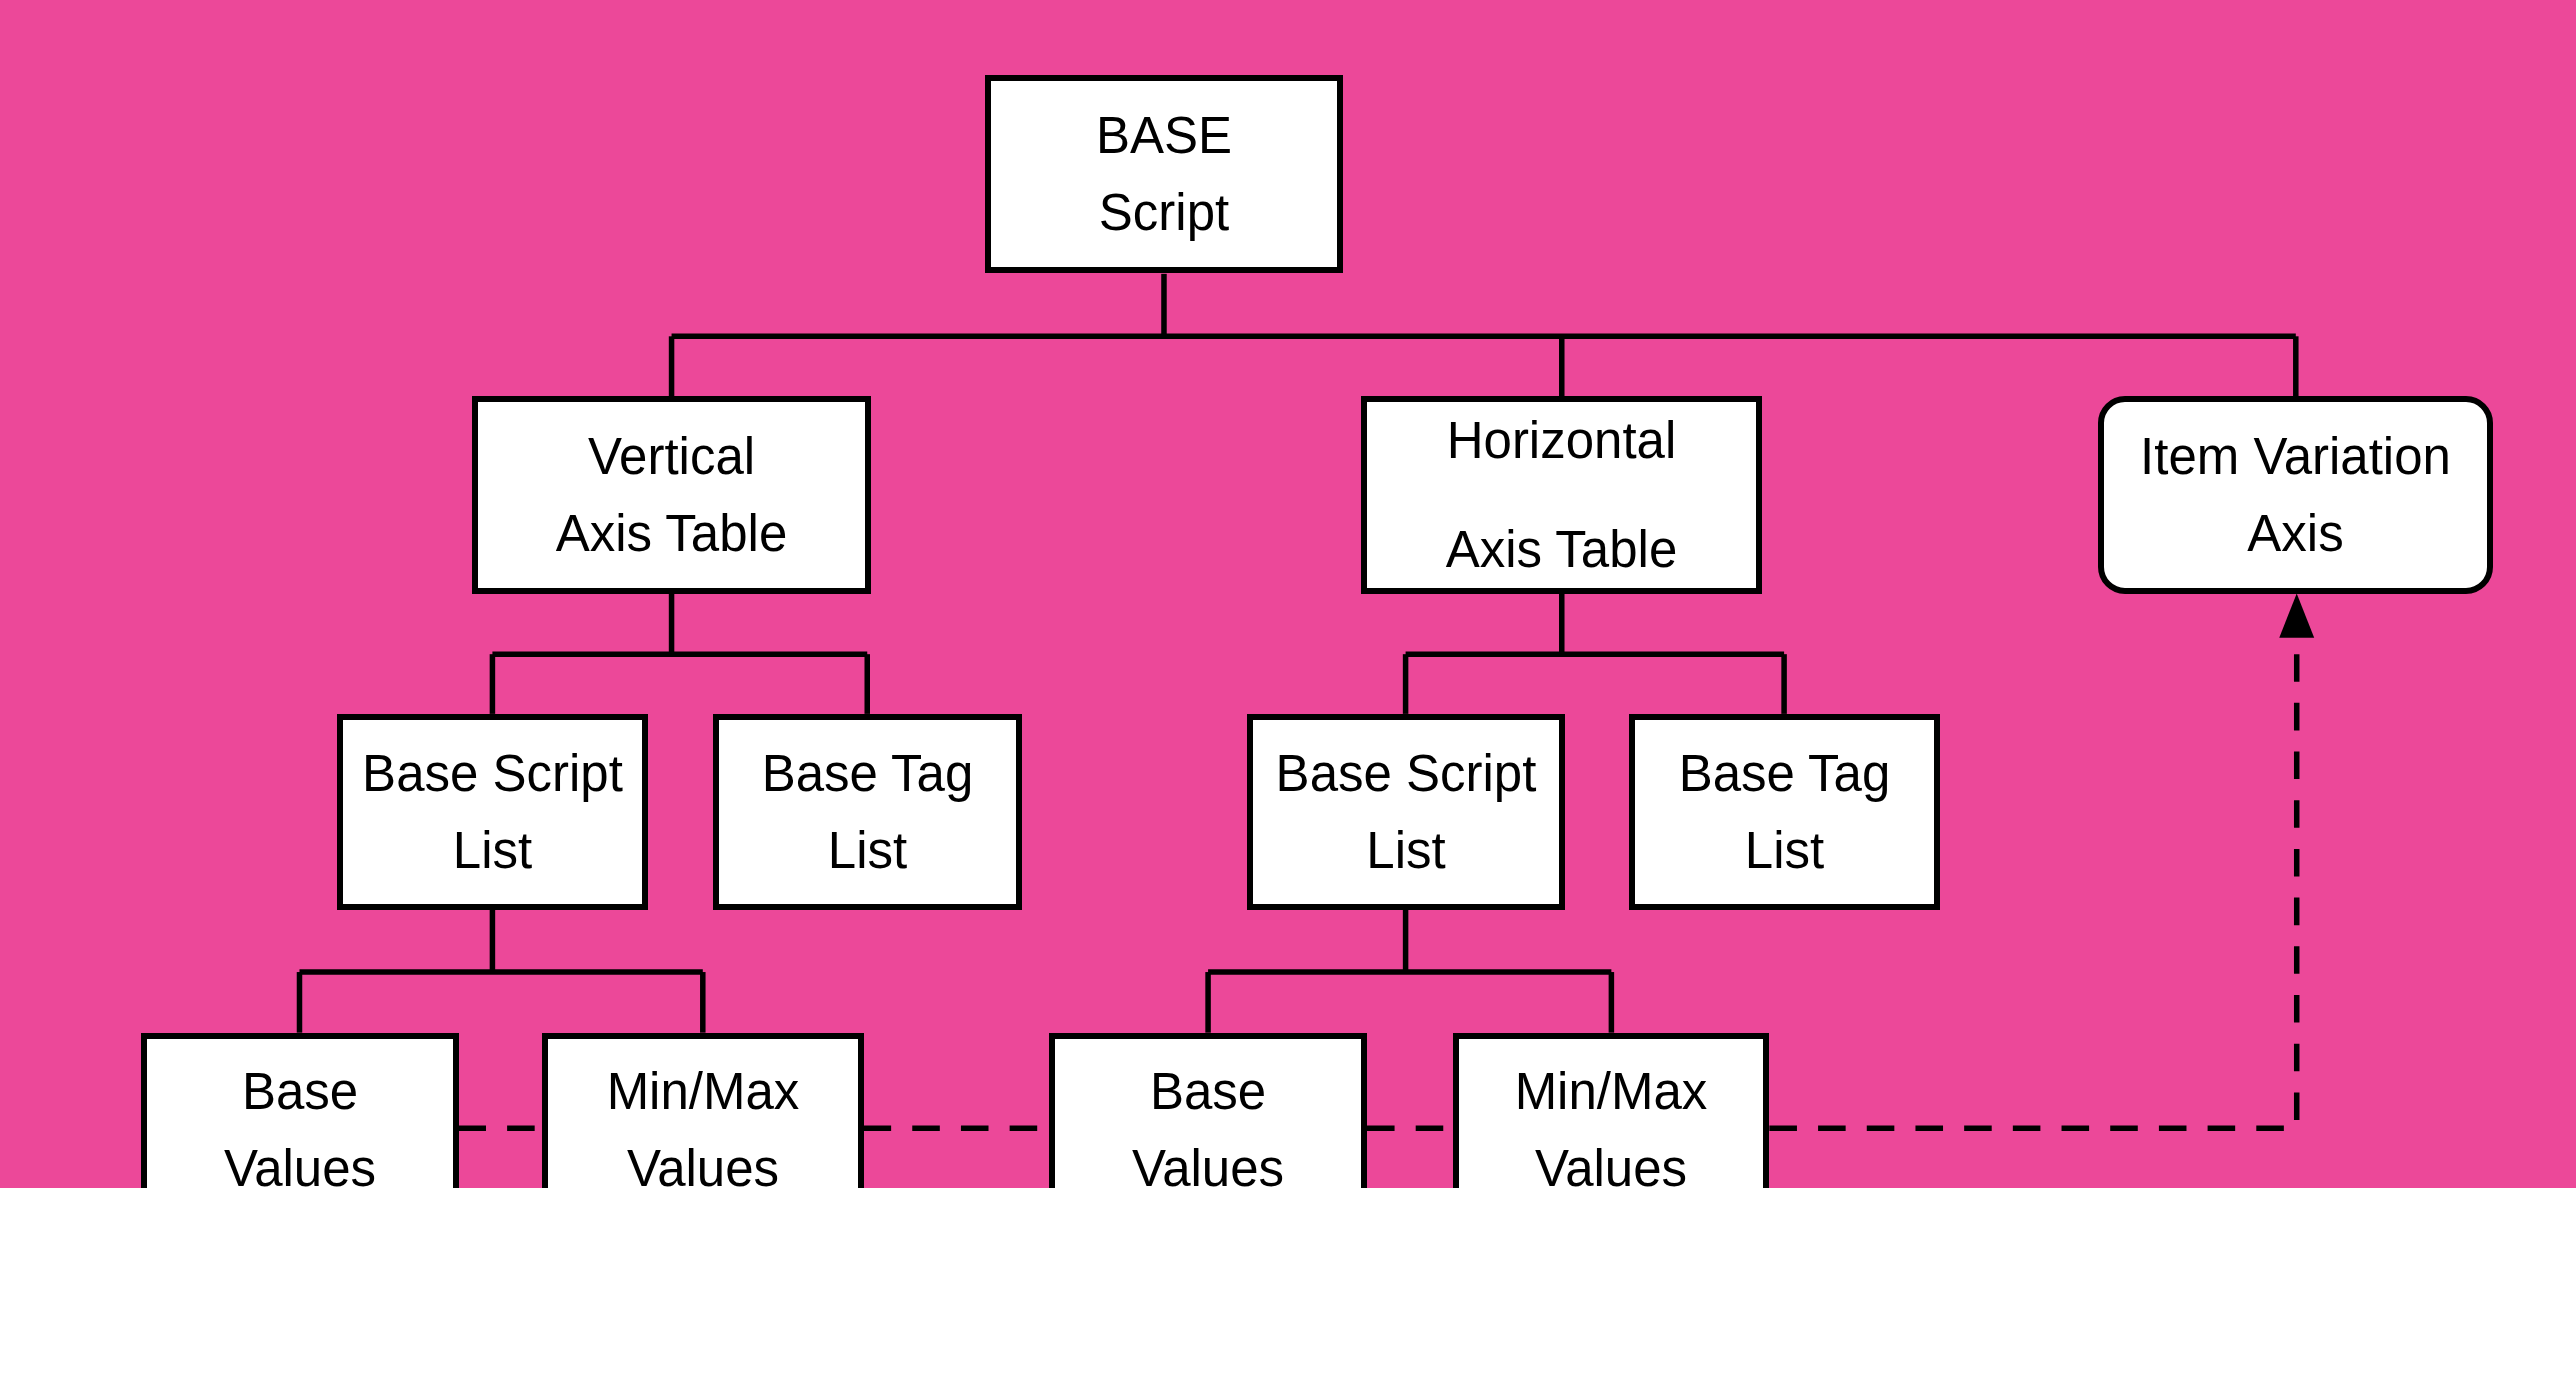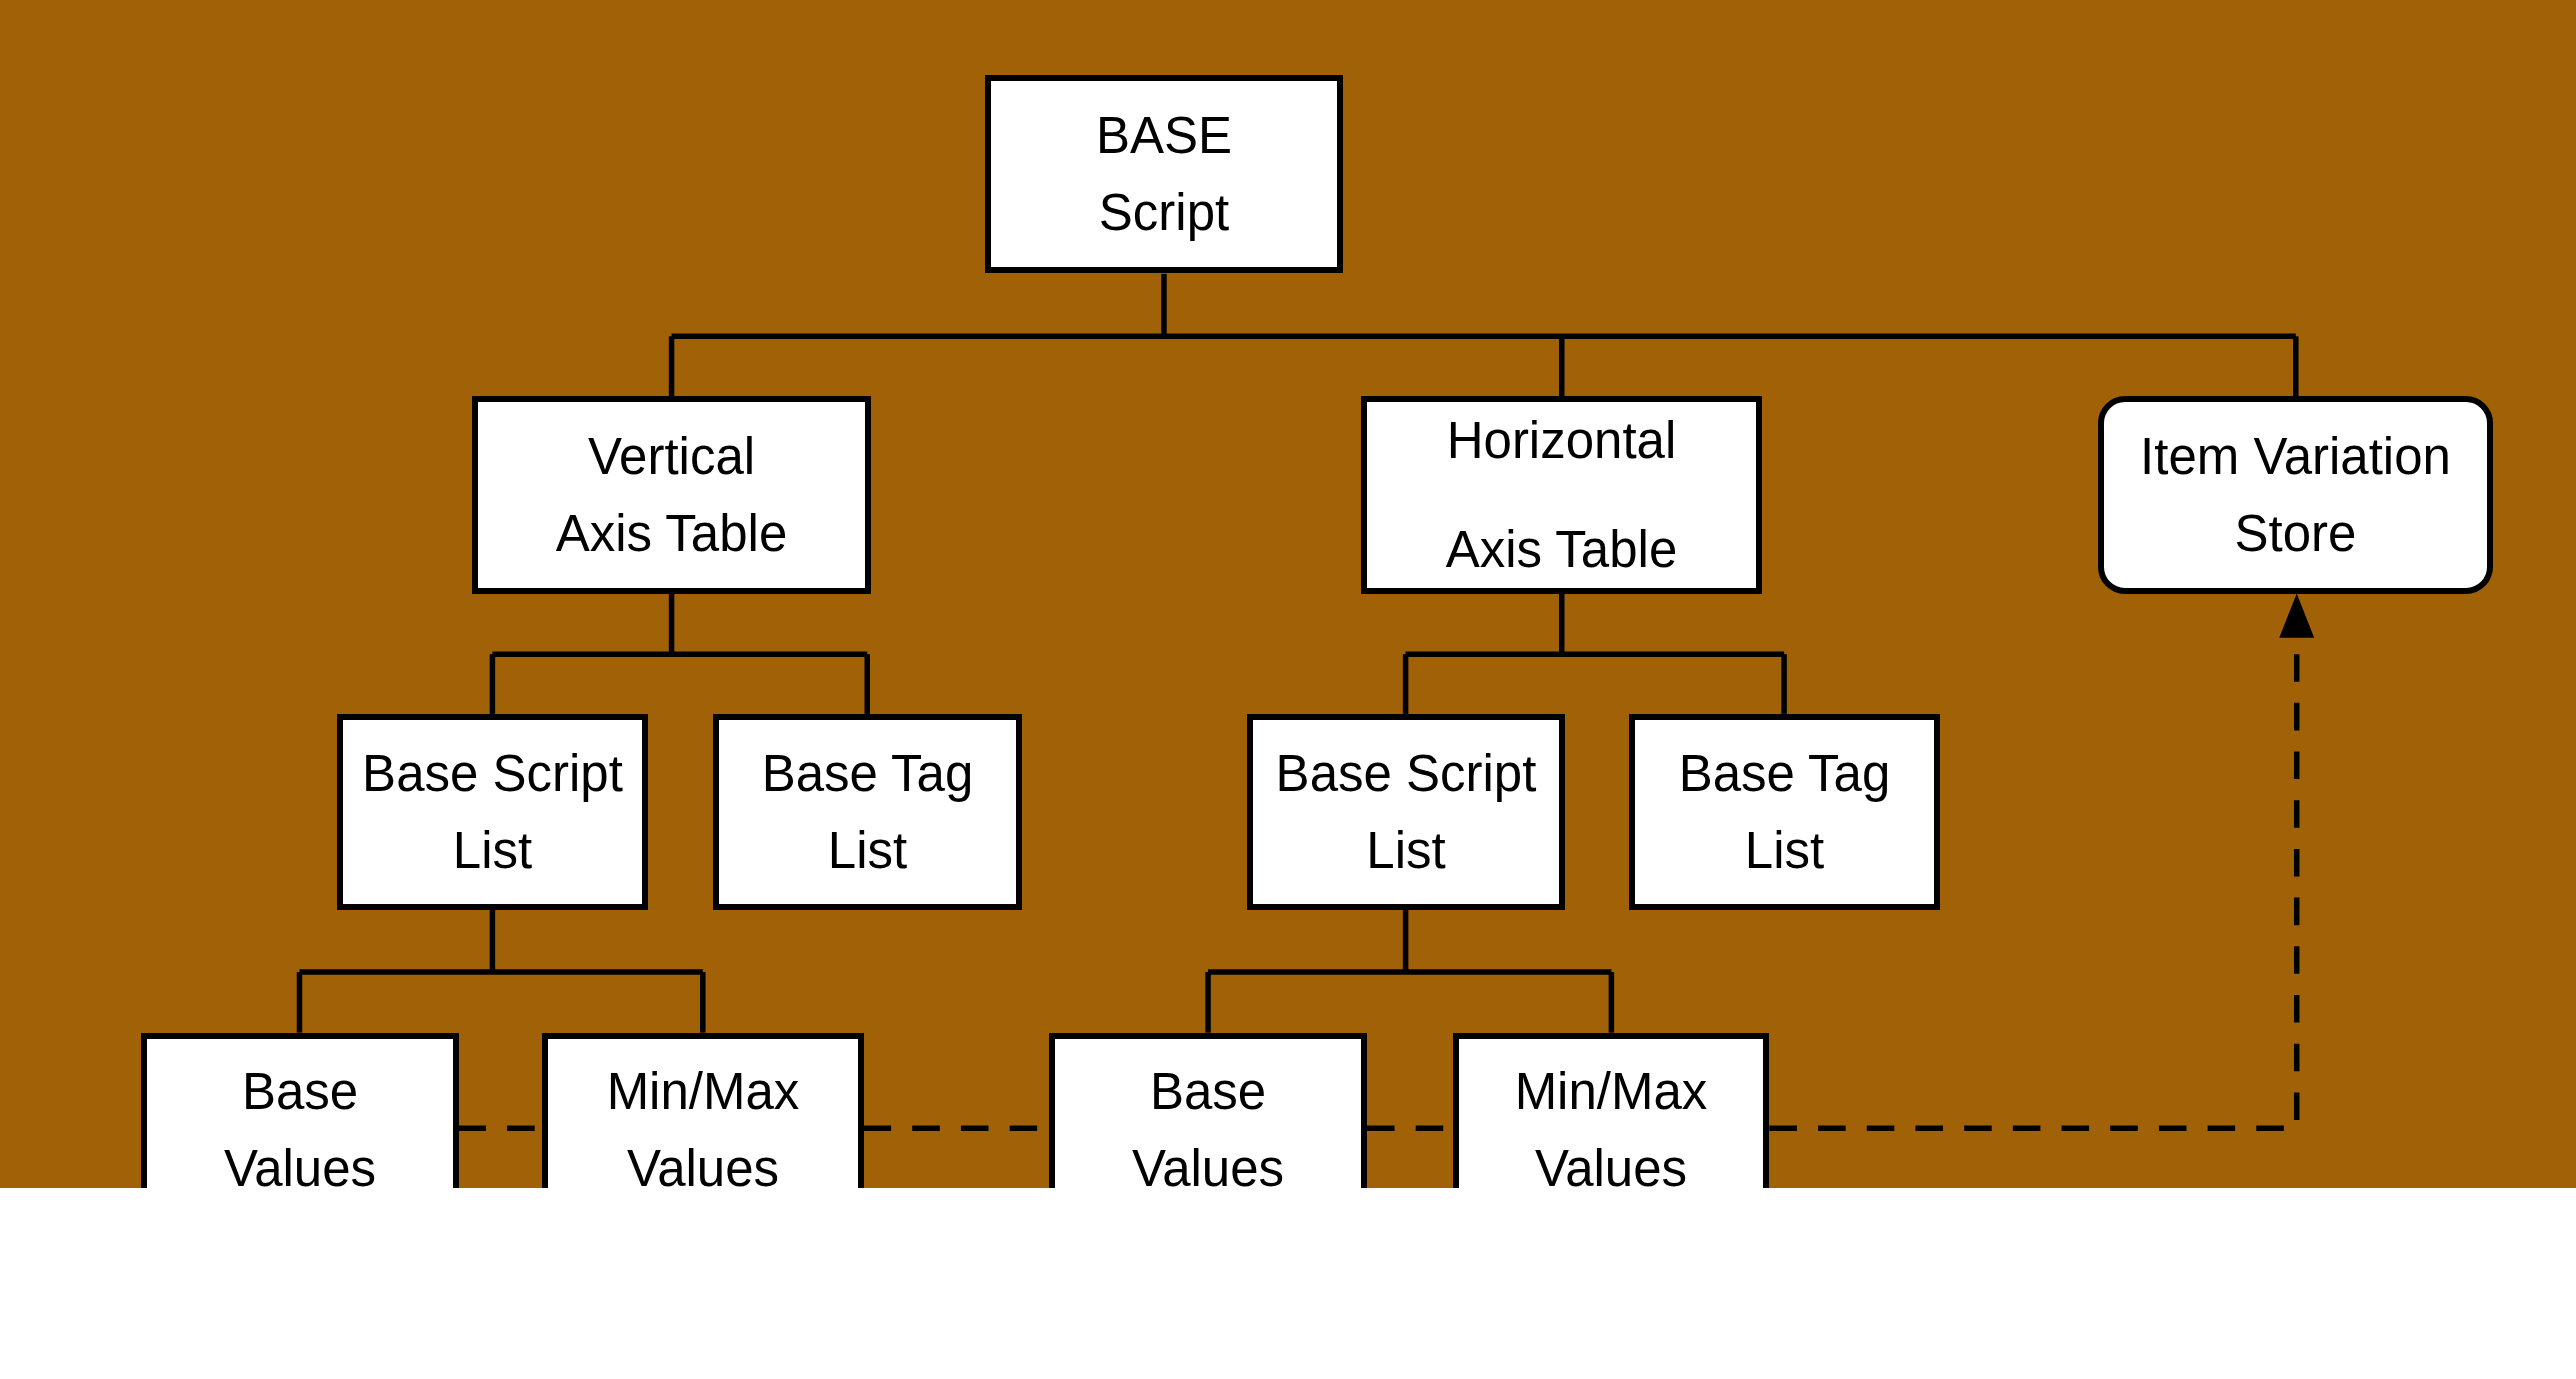--- a/index.html
+++ b/index.html
@@ -3,21 +3,21 @@
 <meta charset="utf-8">
 <style>
   html, body {
     margin: 0;
     padding: 0;
   }
   .canvas {
     position: relative;
     width: 2576px;
     height: 1188px;
-    background: #a16207;
+    background: #ec4899;
     overflow: hidden;
     font-family: "Liberation Sans", sans-serif;
   }
   .connectors {
     position: absolute;
     left: 0;
     top: 0;
     width: 2576px;
     height: 1380px;
   }
@@ -106,21 +106,21 @@
     <div>Axis Table</div>
   </div>
 
   <div class="node n-horizontal-axis-table">
     <div>Horizontal</div>
     <div>Axis Table</div>
   </div>
 
   <div class="node n-item-variation-store">
     <div>Item Variation</div>
-    <div>Store</div>
+    <div>Axis</div>
   </div>
 
   <div class="node n-base-script-list-l">
     <div>Base Script</div>
     <div>List</div>
   </div>
 
   <div class="node n-base-tag-list-l">
     <div>Base Tag</div>
     <div>List</div>

